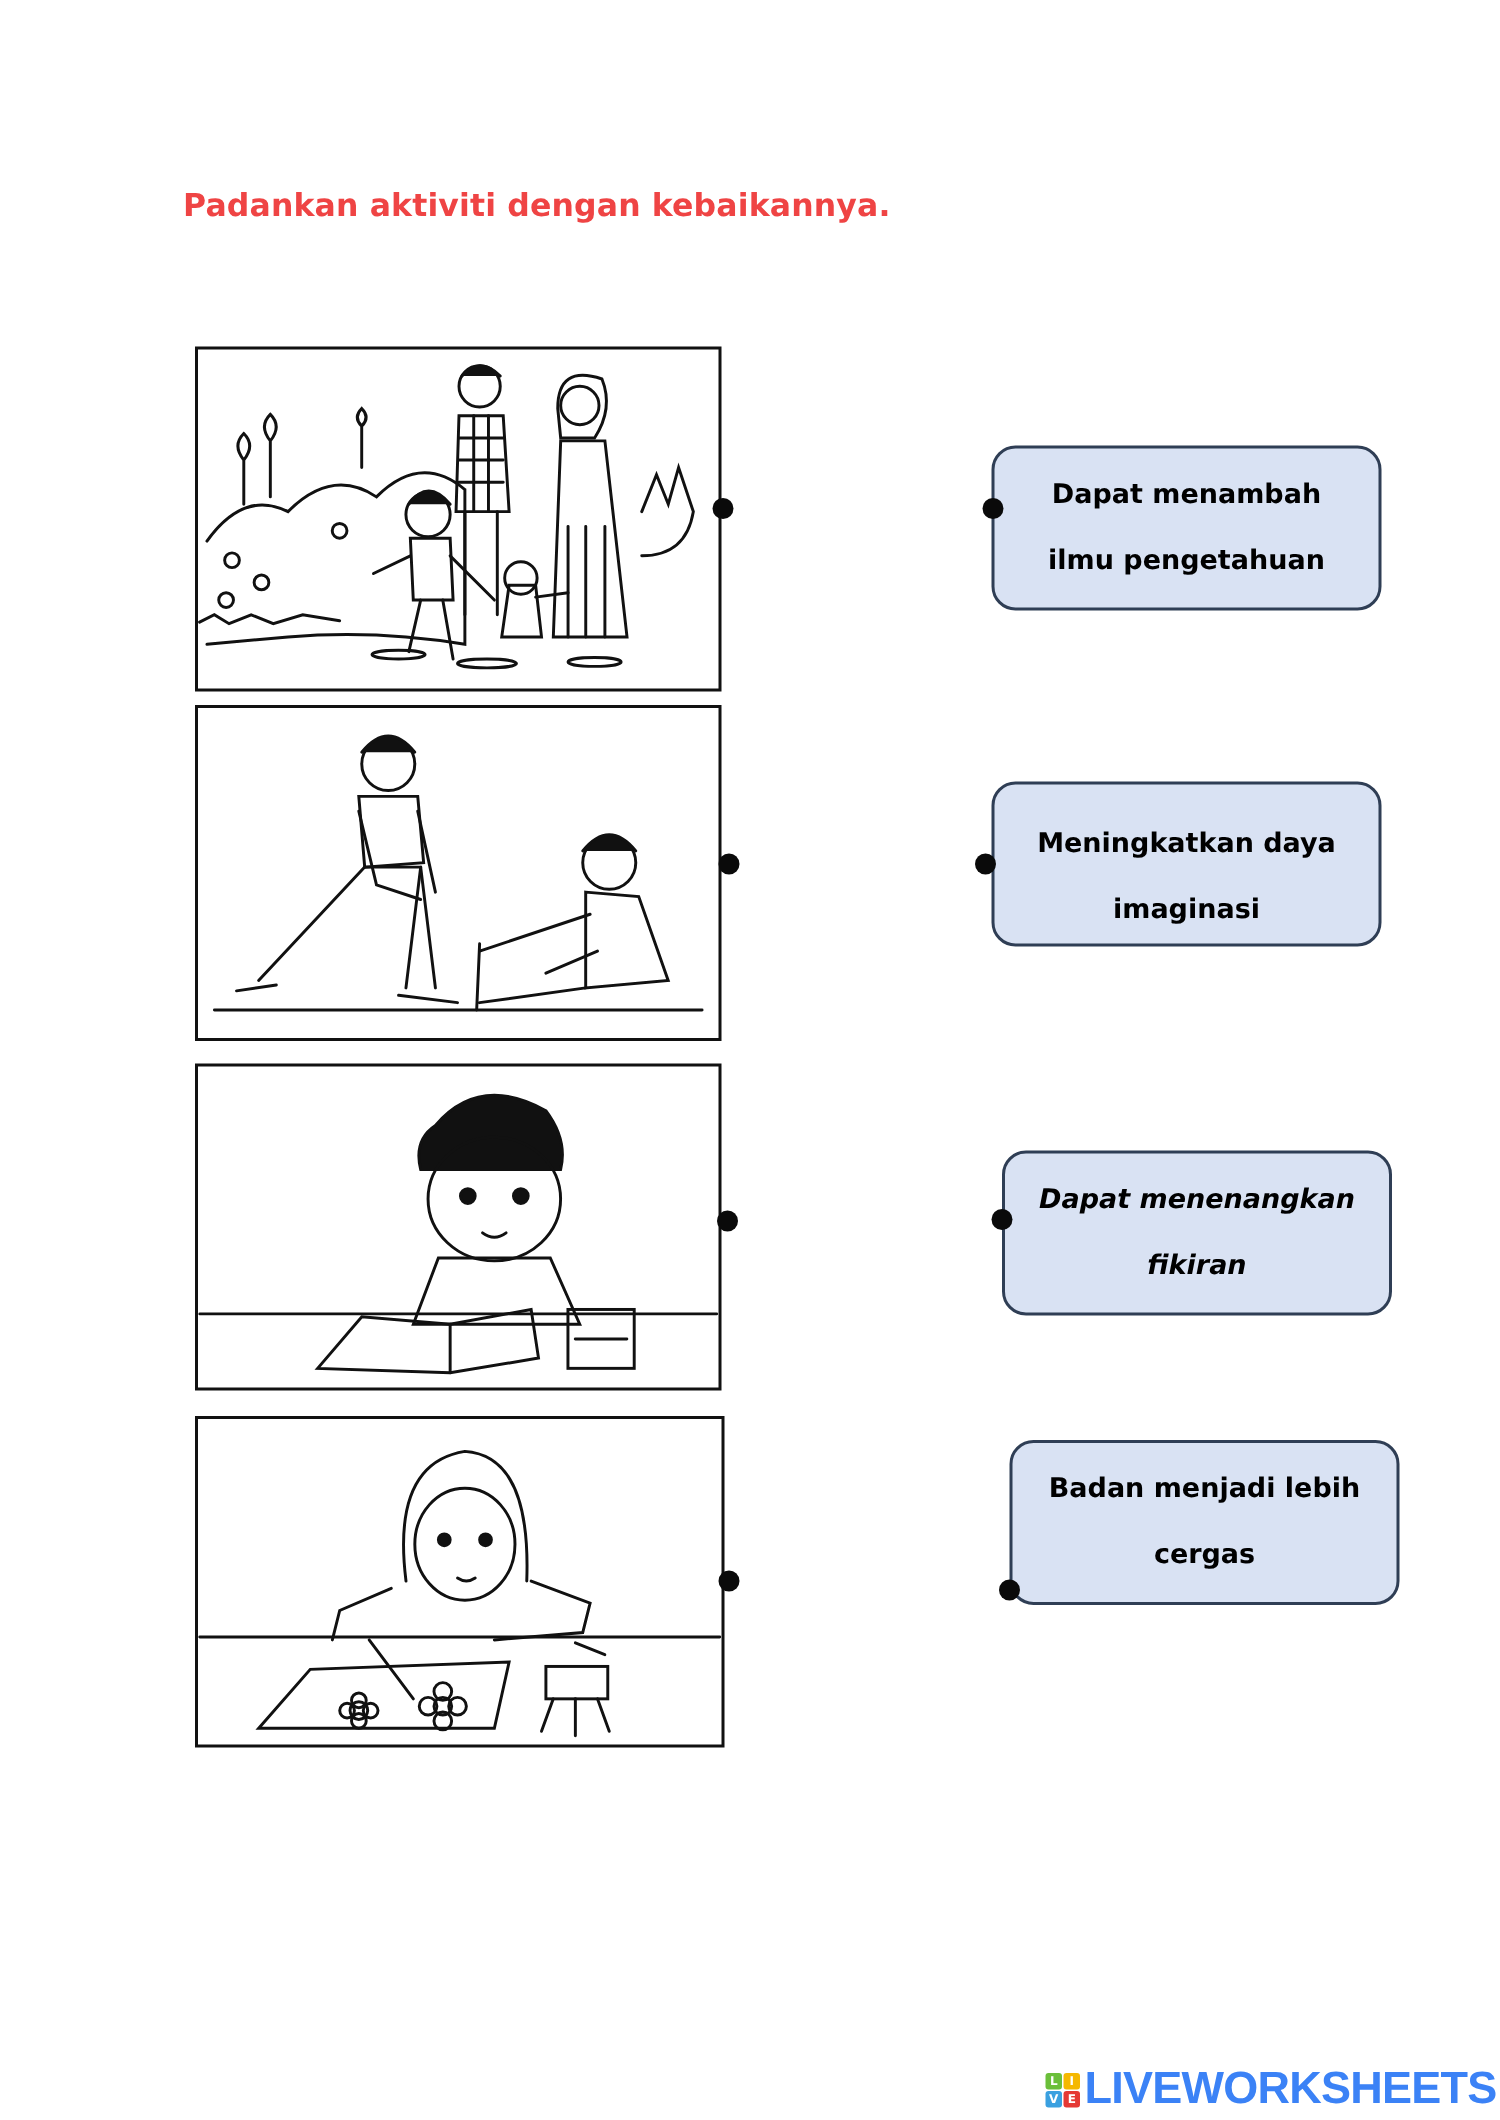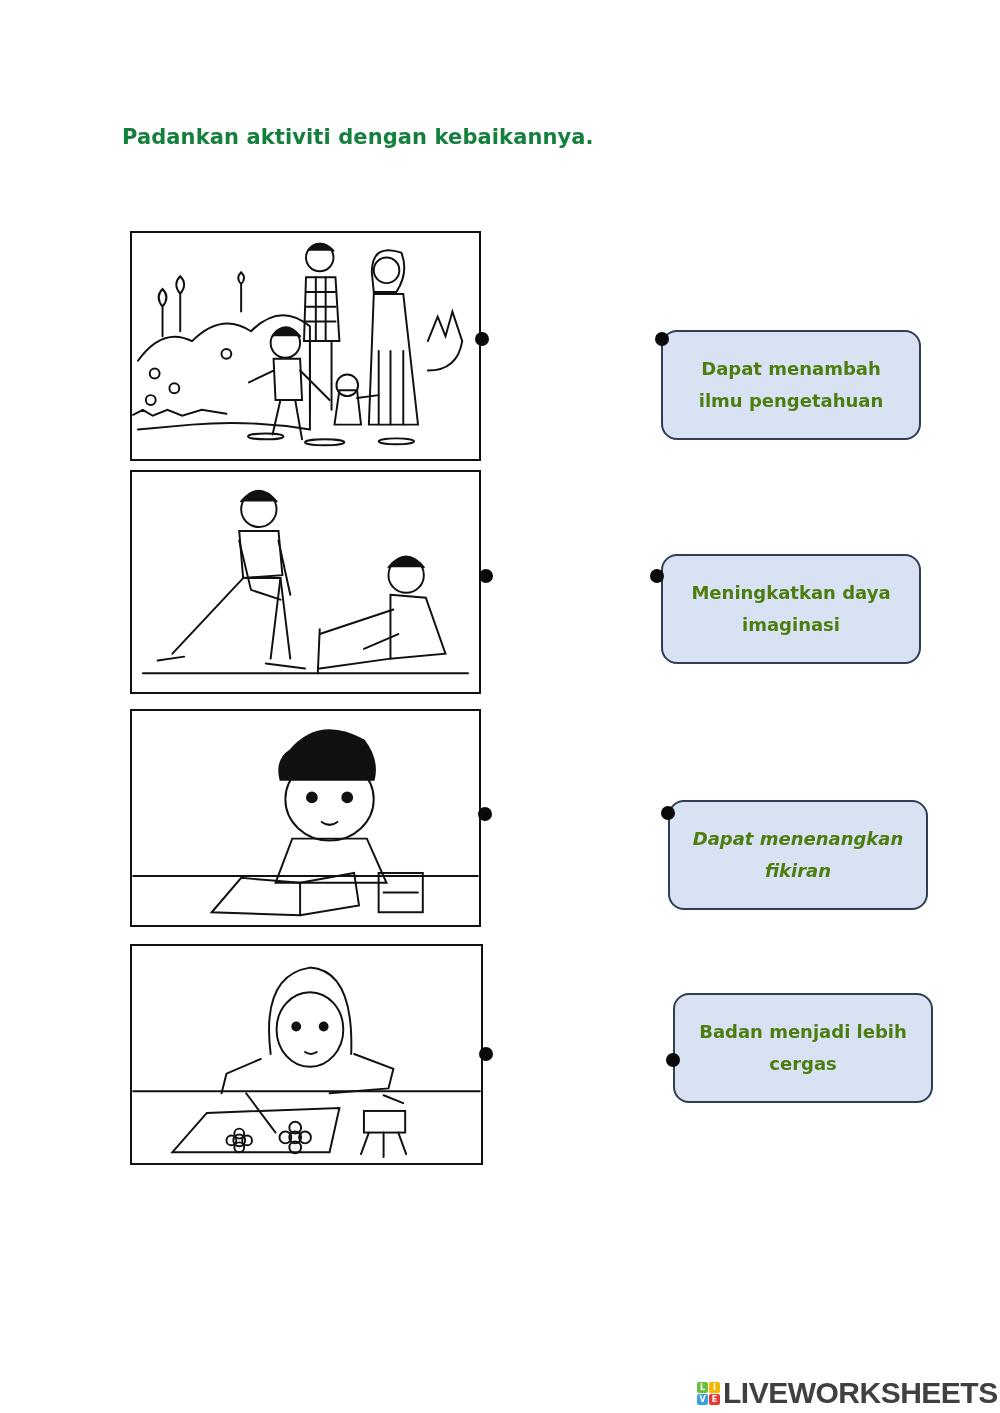--- a/index.html
+++ b/index.html
@@ -1,30 +1,30 @@
 <!DOCTYPE html>
 <html><head>
 <meta charset="utf-8">
 <style>
   html, body { margin:0; padding:0; background:#ffffff; }
   body { width:1000px; height:1413px; position:relative; overflow:hidden;
          font-family:"DejaVu Sans","Liberation Sans",sans-serif; color:#1b1b1b; }
-  .title { position:absolute; left:122px; top:125px; font-size:21px; font-weight:600; letter-spacing:0.1px; color:#15803d; }
+  .title { position:absolute; left:122px; top:125px; font-size:21px; font-weight:600; letter-spacing:0.1px; color:#ef4444; }
   .pic { position:absolute; border:2px solid #111; background:#fff; box-sizing:border-box; overflow:hidden; }
   .pic svg { width:100%; height:100%; display:block; }
   .dot { position:absolute; width:14px; height:14px; border-radius:50%; background:#0a0a0a; cursor:pointer; }
   .card { position:absolute; width:260px; height:110px; box-sizing:border-box;
           background:#d9e2f3; border:2px solid #2f3e55; border-radius:16px;
           display:flex; align-items:center; justify-content:center; text-align:center;
-          font-size:18px; font-weight:600; line-height:32px; color:#4d7c0f; cursor:pointer; padding:0 18px;margin-top:33px; }
+          font-size:18px; font-weight:600; line-height:44px; color:#000000; cursor:pointer; padding:0 18px; }
   .card .lbl { white-space:pre-line; }
   .logo { position:absolute; left:697px; top:1378px; display:flex; align-items:center; }
   .logo-grid { display:grid; grid-template-columns:11px 11px; grid-template-rows:11px 11px; gap:1px; margin-right:3px; }
   .logo-grid span { display:flex; align-items:center; justify-content:center; font-size:8px; font-weight:bold; color:#fff; border-radius:2px; }
-  .logo-text { font-family:"Liberation Sans",sans-serif; font-weight:bold; font-size:30px; color:#404040; letter-spacing:-0.5px; line-height:30px; }
+  .logo-text { font-family:"Liberation Sans",sans-serif; font-weight:bold; font-size:30px; color:#3b82f6; letter-spacing:-0.5px; line-height:30px; }
 </style>
 </head>
 <body>
 
 <div class="title">Padankan aktiviti dengan kebaikannya.</div>
 
 <div class="pic" style="left:130px;top:231px;width:351px;height:230px;" title="Keluarga berjalan-jalan di taman">
   <svg viewBox="0 0 351 230" fill="none" stroke="#111" stroke-width="2" stroke-linecap="round">
     <path d="M5 130 Q30 95 60 110 Q90 80 120 100 Q150 70 180 95 L180 200 Q120 190 60 195 L5 200"></path>
     <path d="M30 105 L30 75 M30 75 q-8 -10 0 -18 q8 8 0 18"></path>
@@ -123,21 +123,21 @@
   </svg>
 </div>
 <div class="dot" style="left:479px;top:1047px;"></div>
 
 <div class="card" style="left:661px;top:297px;">
   <span class="lbl">Dapat menambah
 ilmu pengetahuan</span>
 </div>
 <div class="dot" style="left:655px;top:332px;"></div>
 
-<div class="card" style="left:661px;top:521px;">
+<div class="card" style="left:661px;top:521px;align-items:flex-end;">
   <span class="lbl">Meningkatkan daya
 imaginasi</span>
 </div>
 <div class="dot" style="left:650px;top:569px;"></div>
 
 <div class="card" style="left:668px;top:767px;font-style:italic;">
   <span class="lbl">Dapat menenangkan
 fikiran</span>
 </div>
 <div class="dot" style="left:661px;top:806px;"></div>

